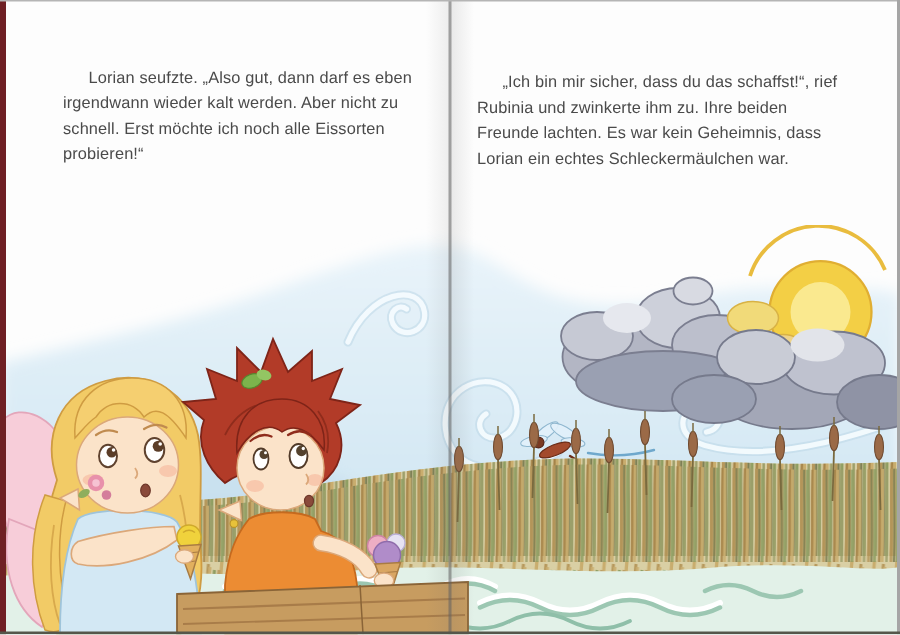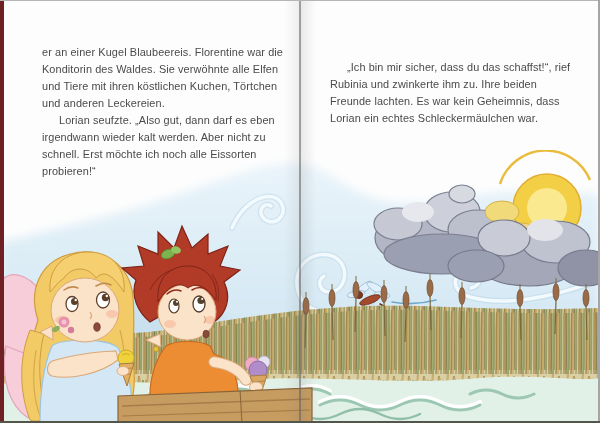--- a/index.html
+++ b/index.html
@@ -13,30 +13,29 @@
   .edge-bottom { position:absolute; left:0; bottom:0; width:100%; height:2px; background:#55564a; z-index:9; }
   .gutter {
     position:absolute; left:284px; top:0; width:32px; height:100%; z-index:5;
     background:linear-gradient(90deg, rgba(0,0,0,0) 0%, rgba(110,110,110,.10) 45%, rgba(110,110,110,.14) 52%, rgba(0,0,0,0) 100%);
   }
   .spine { position:absolute; left:299px; top:0; width:1.5px; height:100%; background:rgba(96,96,96,.55); z-index:6; }
   .textblock { position:absolute; z-index:4; color:#4a4a4a; font-size:10.9px; line-height:17px; letter-spacing:.1px; }
   .textblock p { margin:0; }
   .textblock p.indent { text-indent:17px; }
   .tb-left  { left:42px;  top:44px; width:250px; }
-  .tb-right { left:330px; top:47px; width:246px;margin-top:12px; }
+  .tb-right { left:318px; top:47px; width:246px; }
   svg.illustration { position:absolute; left:0; top:150px; width:600px; height:273px; z-index:1; }
 </style>
 </head>
 <body>
 
 <div class="stage">
 
   <div class="textblock tb-left">
-    <p>er an einer Kugel Blaubeereis. Florentine war die Konditorin des Waldes. Sie verwöhnte alle Elfen und Tiere mit ihren köstlichen Kuchen, Törtchen und anderen Leckereien.</p>
     <p class="indent">Lorian seufzte. „Also gut, dann darf es eben irgendwann wieder kalt werden. Aber nicht zu schnell. Erst möchte ich noch alle Eissorten probieren!“</p>
   </div>
   <div class="textblock tb-right">
     <p class="indent">„Ich bin mir sicher, dass du das schaffst!“, rief Rubinia und zwinkerte ihm zu. Ihre beiden Freunde lachten. Es war kein Geheimnis, dass Lorian ein echtes Schleckermäulchen war.</p>
   </div>
 
   <svg class="illustration" viewBox="0 0 600 273" aria-hidden="true">
     <defs>
       <filter id="soft" x="-20%" y="-20%" width="140%" height="140%">
           <feGaussianBlur stdDeviation="5"></feGaussianBlur>

